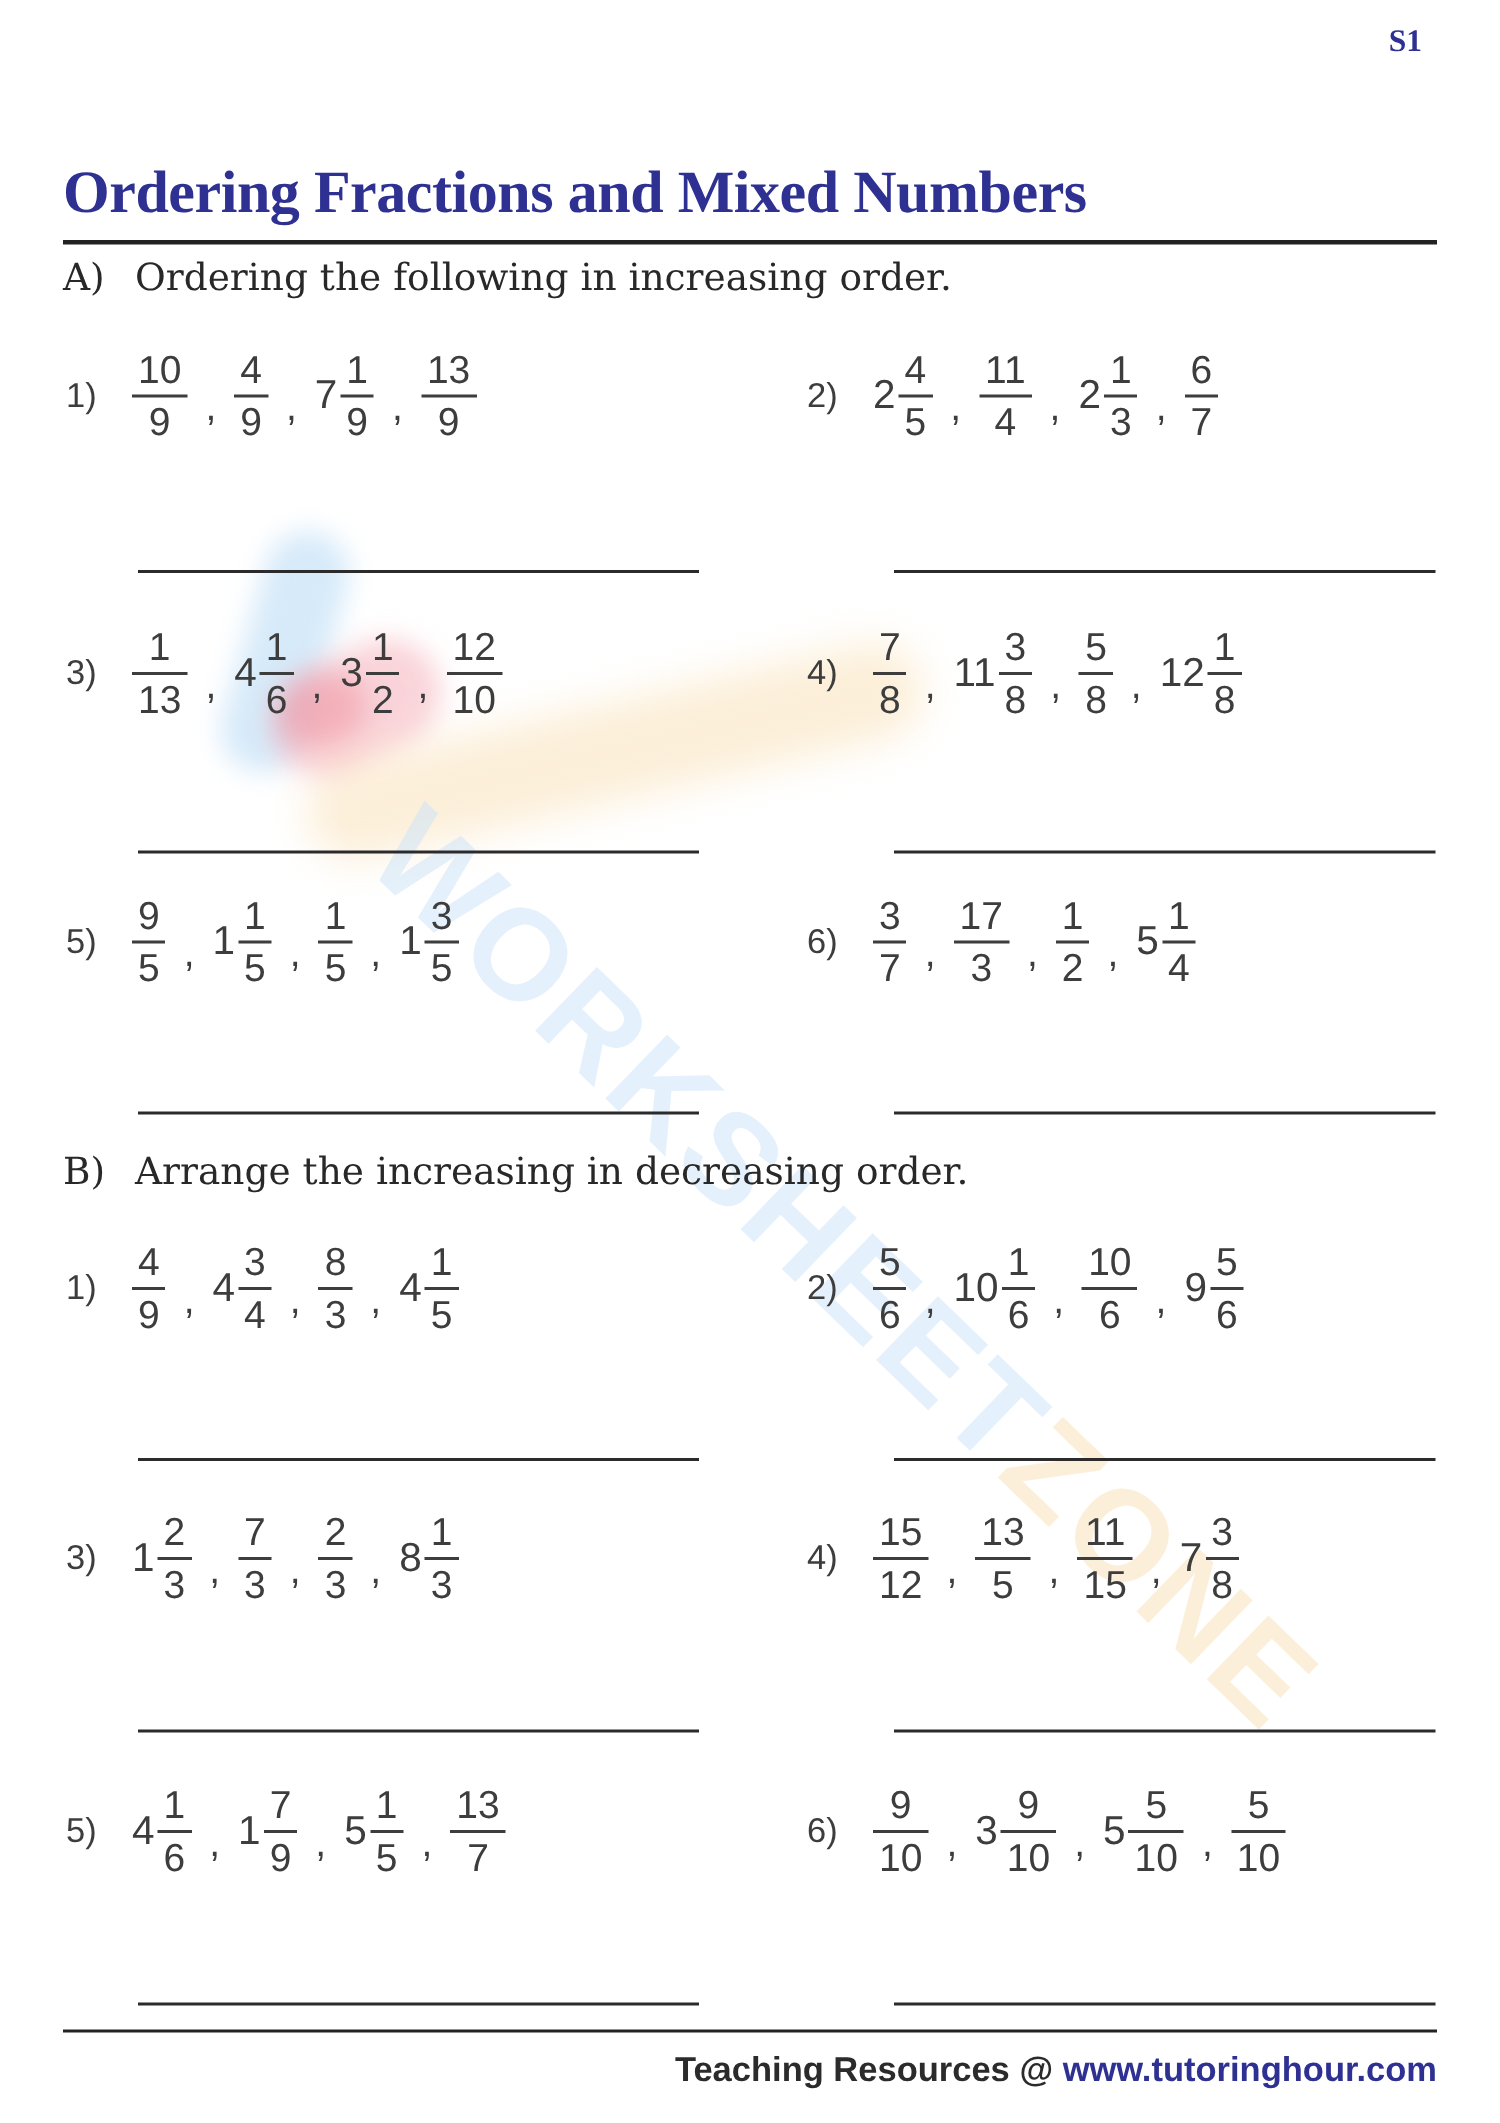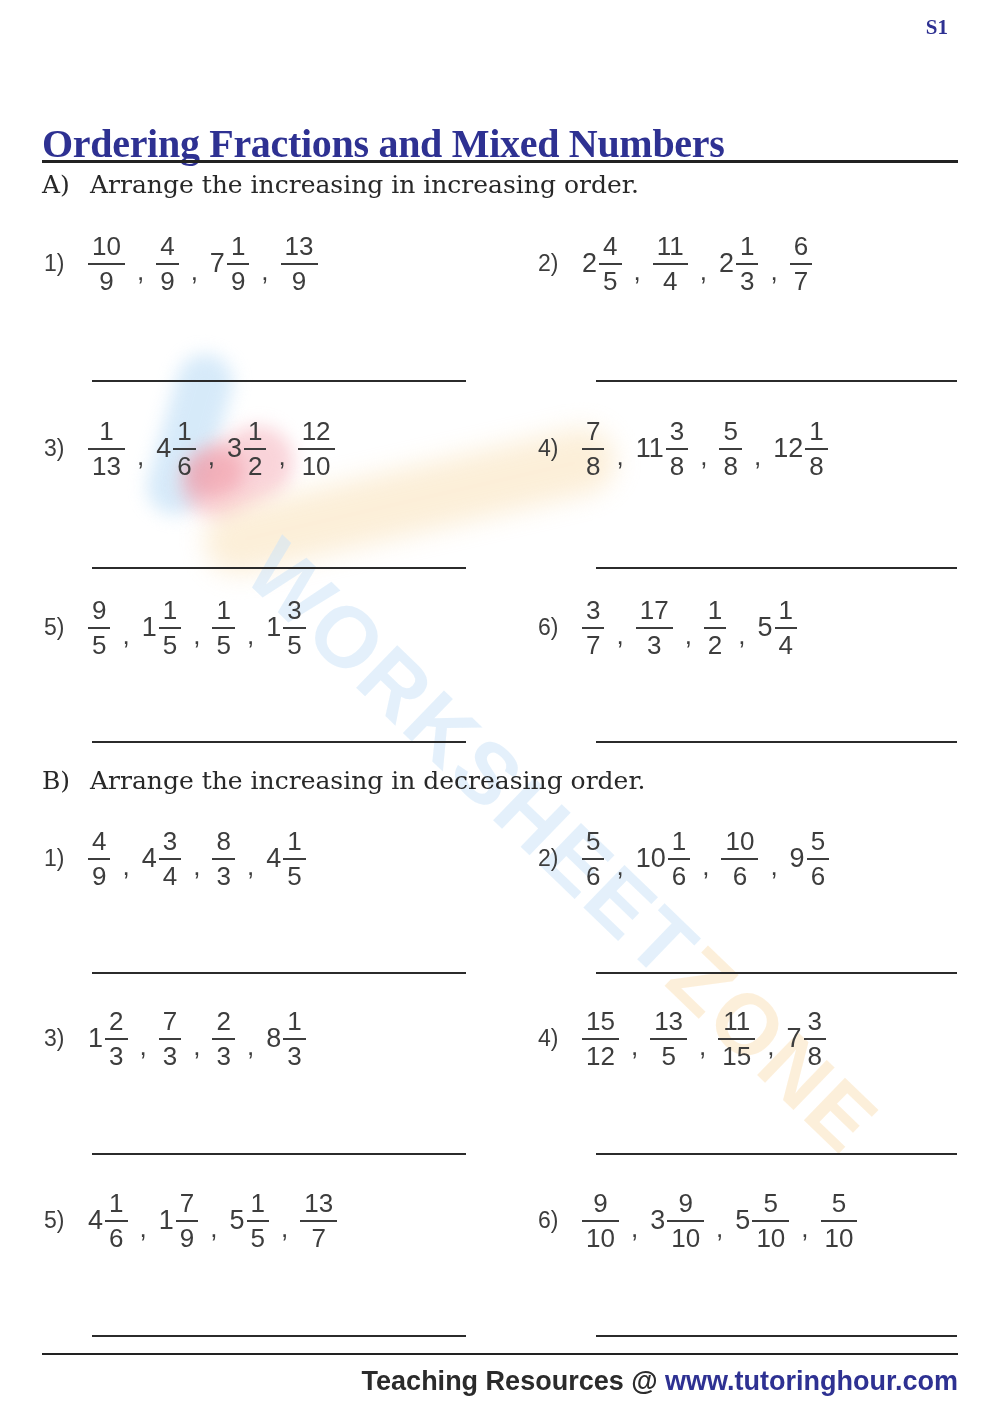--- a/index.html
+++ b/index.html
@@ -24,41 +24,41 @@
   .wm-text{
     position:absolute;left:296px;top:520px;transform:rotate(44deg);transform-origin:0 0;
     font-size:86px;font-weight:bold;letter-spacing:3px;white-space:nowrap;opacity:.55;
     font-family:"Liberation Sans",sans-serif;
   }
   .wm-blue{color:#cfe5f8;}
   .wm-orange{color:#fbe3bd;}
   
   .content{position:absolute;inset:0;z-index:1;}
   .sheet-label{position:absolute;top:15px;right:52px;font-family:"Liberation Serif",serif;font-weight:bold;font-size:21px;color:var(--accent);}
-  .title{position:absolute;left:42px;top:120px;margin:0;font-family:"Liberation Serif",serif;font-weight:bold;font-size:40px;letter-spacing:-.3px;color:var(--accent);}
+  .title{position:absolute;left:42px;top:104px;margin:0;font-family:"Liberation Serif",serif;font-weight:bold;font-size:40px;letter-spacing:-.3px;color:var(--accent);}
   .title-rule{position:absolute;left:42px;right:42px;top:160px;height:3px;background:var(--line);}
   .sec-heading{position:absolute;left:42px;display:flex;font-family:"DejaVu Serif",serif;font-size:25px;color:var(--heading);}
   .sec-heading .sec-label{width:48px;flex:none;}
   .sec-a{top:170px;}
   .sec-b{top:766px;}
   
   .grid{position:absolute;inset:0;}
   .problem{position:absolute;display:flex;align-items:center;}
   .pnum{width:44px;flex:none;font-size:23px;color:var(--text);}
   .items{display:inline-flex;align-items:center;}
   .mixed{display:inline-flex;align-items:center;}
   .whole{font-size:27px;line-height:1;margin-right:2px;}
   .frac{display:inline-flex;flex-direction:column;align-items:center;}
   .frac .top,.frac .bot{font-size:26px;line-height:1;padding:0 4px;}
   .frac .bar{align-self:stretch;height:2px;background:var(--text);margin:4px 0 3px;}
   .comma{font-size:26px;margin:0 12px;transform:translateY(8px);}
   .answer-line{position:absolute;height:2px;background:#2b2b2b;}
   
   .footer-rule{position:absolute;left:42px;right:42px;top:1353px;height:2px;background:var(--line);}
-  .footer{position:absolute;right:42px;top:1366px;font-size:27px;font-weight:bold;color:#2b2b2b;margin-left:44px;}
+  .footer{position:absolute;right:42px;top:1366px;font-size:23px;font-weight:bold;color:#2b2b2b;margin-left:44px;}
   .footer .link{color:var(--accent);text-decoration:none;}
 </style>
 </head>
 <body>
 
 <div class="page">
 
   <div class="wm-layer">
     <div class="blob blob-blue"></div>
     <div class="blob blob-pink"></div>
@@ -67,21 +67,21 @@
     <div class="wm-text"><span class="wm-blue">WORKSHEET</span><span class="wm-orange">ZONE</span></div>
   </div>
 
   <div class="content">
     <div class="sheet-label">S1</div>
     <h1 class="title">Ordering Fractions and Mixed Numbers</h1>
     <div class="title-rule"></div>
 
     <div class="sec-heading sec-a">
       <span class="sec-label">A)</span>
-      <span class="sec-instr">Arrange the increasing in increasing order.</span>
+      <span class="sec-instr">Ordering the following in increasing order.</span>
     </div>
 
     <div class="grid">
         <div class="problem" style="left: 44px; top: 233px;">
           <span class="pnum">1)</span>
           <span class="items">
             <span class="mixed">
               <span class="frac">
                 <span class="top">10</span>
                 <span class="bar"></span>

